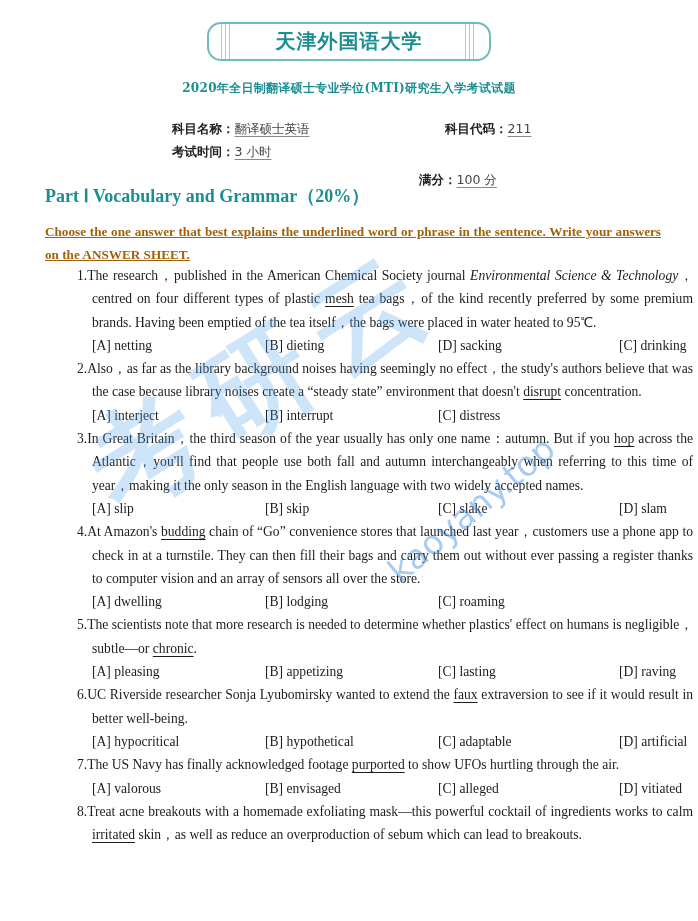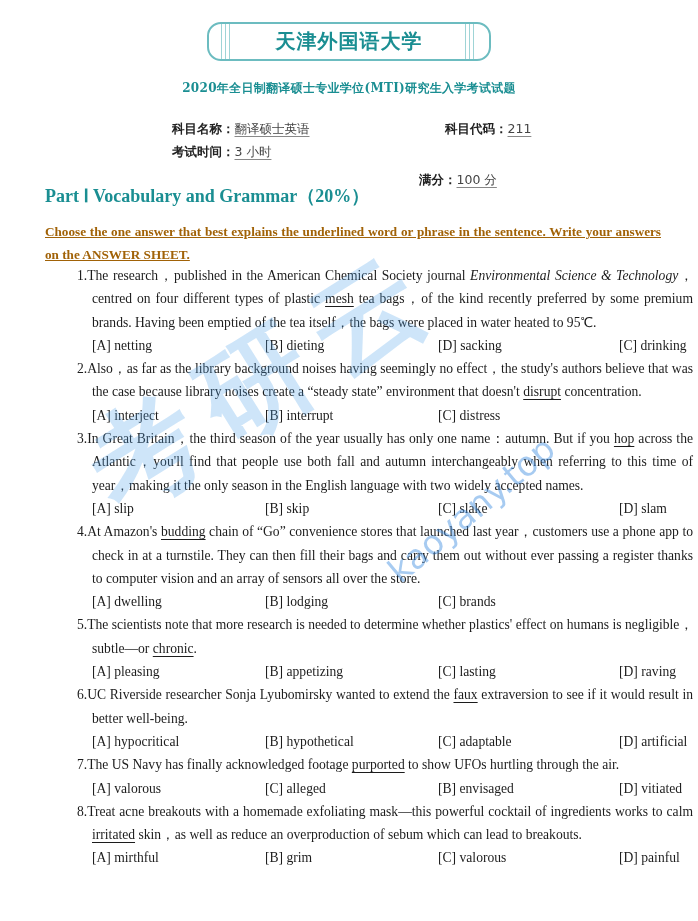--- a/index.html
+++ b/index.html
@@ -210,21 +210,21 @@
         <span class="opt">[C] slake</span>
         <span class="opt">[D] slam</span>
       </div>
     </div>
 
     <div class="q">
       <div class="q-stem"><span>4.</span><span>At Amazon's </span><u>budding</u><span> chain of “Go” convenience stores that launched last year，customers use a phone app to check in at a turnstile. They can then fill their bags and carry them out without ever passing a register thanks to computer vision and an array of sensors all over the store.</span></div>
       <div class="opts">
         <span class="opt">[A] dwelling</span>
         <span class="opt">[B] lodging</span>
-        <span class="opt">[C] brands</span>
+        <span class="opt">[C] roaming</span>
       </div>
     </div>
 
     <div class="q">
       <div class="q-stem"><span>5.</span><span>The scientists note that more research is needed to determine whether plastics' effect on humans is negligible，subtle—or </span><u>chronic</u><span>.</span></div>
       <div class="opts">
         <span class="opt">[A] pleasing</span>
         <span class="opt">[B] appetizing</span>
         <span class="opt">[C] lasting</span>
         <span class="opt">[D] raving</span>
@@ -238,34 +238,28 @@
         <span class="opt">[B] hypothetical</span>
         <span class="opt">[C] adaptable</span>
         <span class="opt">[D] artificial</span>
       </div>
     </div>
 
     <div class="q">
       <div class="q-stem"><span>7.</span><span>The US Navy has finally acknowledged footage </span><u>purported</u><span> to show UFOs hurtling through the air.</span></div>
       <div class="opts">
         <span class="opt">[A] valorous</span>
+        <span class="opt">[B] envisaged</span>
         <span class="opt">[C] alleged</span>
-        <span class="opt">[B] envisaged</span>
         <span class="opt">[D] vitiated</span>
       </div>
     </div>
 
     <div class="q">
       <div class="q-stem"><span>8.</span><span>Treat acne breakouts with a homemade exfoliating mask—this powerful cocktail of ingredients works to calm </span><u>irritated</u><span> skin，as well as reduce an overproduction of sebum which can lead to breakouts.</span></div>
-      <div class="opts">
-        <span class="opt">[A] mirthful</span>
-        <span class="opt">[B] grim</span>
-        <span class="opt">[C] valorous</span>
-        <span class="opt">[D] painful</span>
-      </div>
     </div>
 
   </div>
 
   <div class="watermark wm-cn">考研云</div>
   <div class="watermark wm-url">kaoyany.top</div>
 
 </div>
 
 </body></html>

